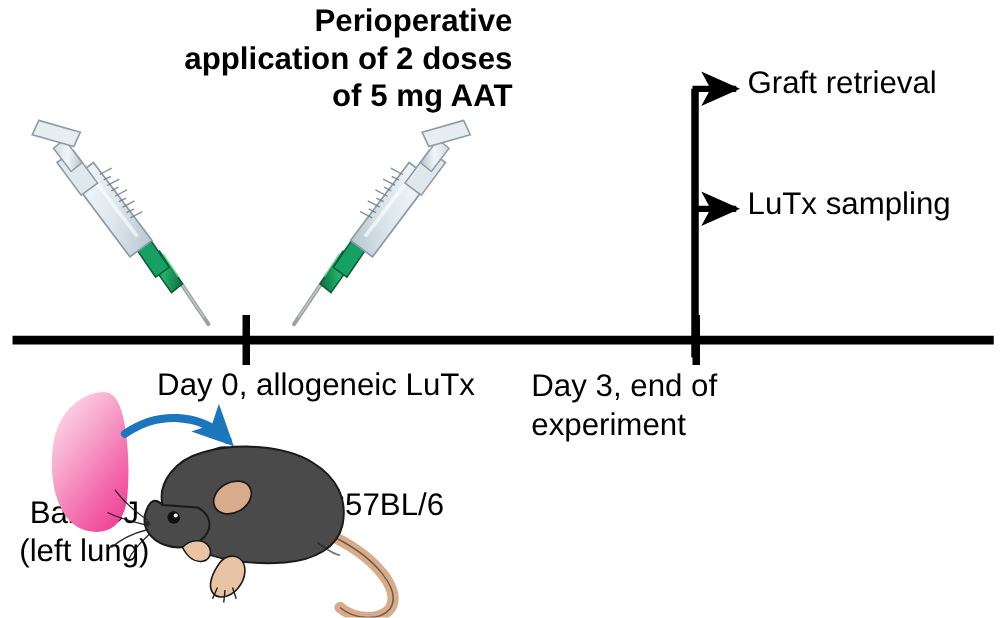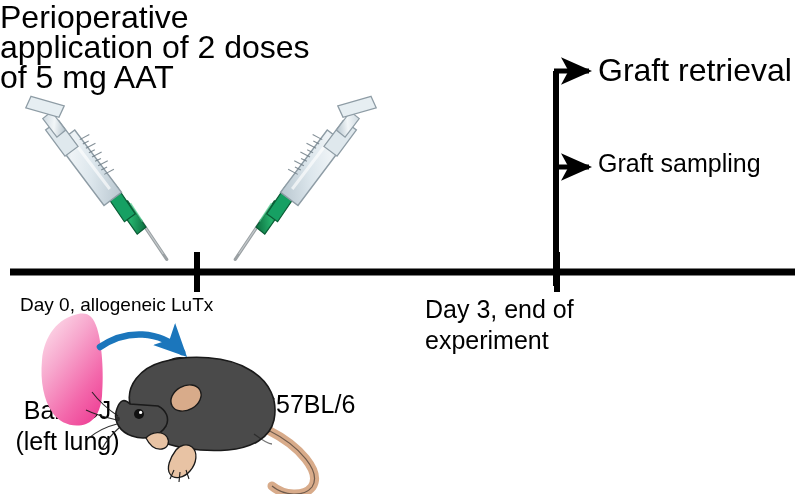--- a/index.html
+++ b/index.html
@@ -1,37 +1,37 @@
 <!DOCTYPE html>
 <html><head>
 <meta charset="utf-8">
 <style>
   html,body{margin:0;padding:0;background:#ffffff;}
   body{width:800px;height:494px;position:relative;overflow:hidden;
        font-family:"Liberation Sans",sans-serif;color:#000;}
   .stage{position:absolute;inset:0;}
   .txt{position:absolute;white-space:pre;color:#000;}
-  #title{left:0;top:2px;width:410px;text-align:left;font-size:32px;line-height:30px;}
-  #graft-label{left:598px;top:52px;font-size:32px;}
+  #title{left:0;top:2px;width:410px;text-align:right;font-size:25px;line-height:30px;font-weight:bold;}
+  #graft-label{left:598px;top:52px;font-size:25px;}
   #blood-label{left:598px;top:149px;font-size:25px;}
-  #day0-label{left:20px;top:294px;width:360px;text-align:left;font-size:19px;}
+  #day0-label{left:20px;top:294px;width:360px;text-align:right;font-size:25px;}
   #day3-label{left:425px;top:294px;width:265px;font-size:25px;line-height:31px;}
   #balb-label{left:0px;top:395px;width:135px;text-align:center;font-size:25px;line-height:31px;}
   #c57-label{left:258px;top:390px;font-size:25px;}
   svg{position:absolute;left:0;top:0;width:800px;height:494px;overflow:visible;}
 </style>
 </head>
 <body>
 
 <div class="stage">
 
   <div class="txt" id="title">Perioperative<br>application of 2 doses<br>of 5 mg AAT</div>
 
   <div class="txt" id="graft-label">Graft retrieval</div>
-  <div class="txt" id="blood-label">Graft sampling</div>
+  <div class="txt" id="blood-label">LuTx sampling</div>
 
   <div class="txt" id="day0-label">Day 0, allogeneic LuTx</div>
   <div class="txt" id="day3-label">Day 3, end of<br>experiment</div>
 
   <div class="txt" id="balb-label">Balb/CJ<br>(left lung)</div>
   <div class="txt" id="c57-label">C57BL/6</div>
 
   <svg viewBox="0 0 800 494">
     <defs>
       <linearGradient id="lungGrad" x1="0.15" y1="0" x2="0.85" y2="1">

